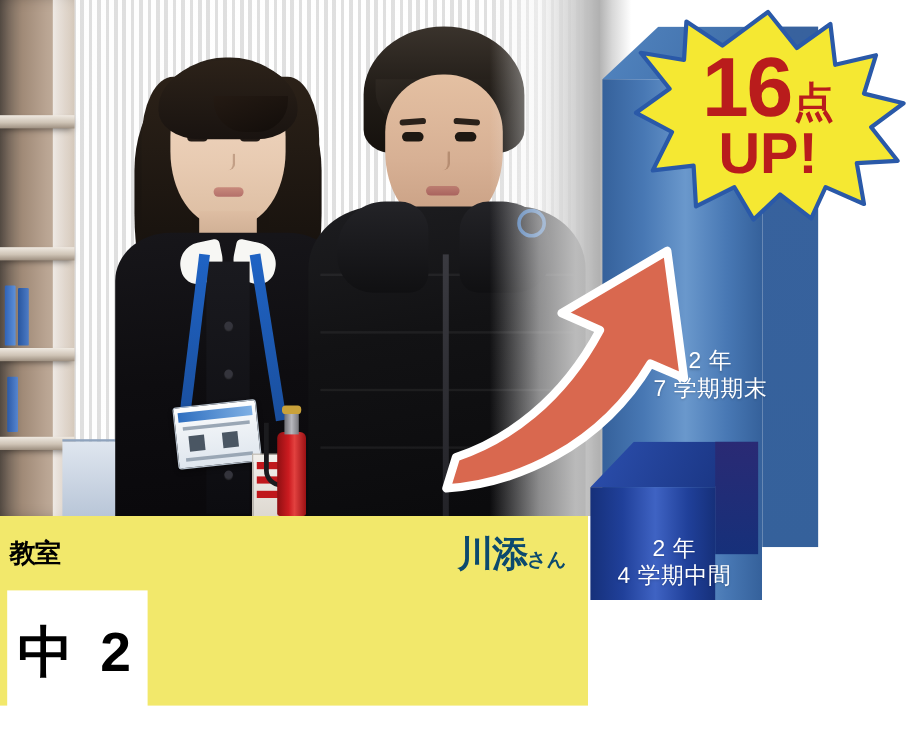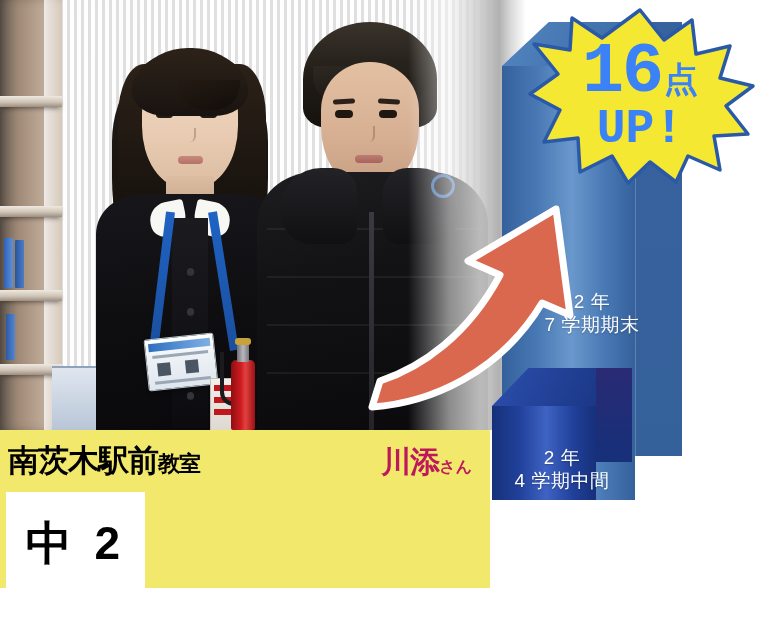--- a/index.html
+++ b/index.html
@@ -331,27 +331,27 @@
     display: flex; align-items: center;
   }
   .school-name {
     display: flex; align-items: baseline;
     margin-left: 8px; color: #000;
   }
   .school-name .big { font-size: 31px; font-weight: 700; letter-spacing: -1px; }
   .school-name .sml { font-size: 22px; font-weight: 700; letter-spacing: -1px; }
   .student-name {
     position: absolute; right: 18px; top: 12px;
-    display: flex; align-items: baseline; color: #be185d; font-family: Liberation Mono, monospace;
+    display: flex; align-items: baseline; color: #0c4a6e; font-family: Liberation Mono, monospace;
   }
   .student-name .big { font-size: 30px; font-weight: 700; letter-spacing: -1px; }
   .student-name .sml { font-size: 16px; font-weight: 700; }
   .grade-box {
     position: absolute; left: 6px; top: 62px;
-    width: 139px; height: 103px;
+    width: 117px; height: 103px;
     background: #ffffff;
     display: flex; align-items: center; justify-content: center;
     color: #000;
   }
   .grade-box .txt { font-size: 46px; font-weight: 700; letter-spacing: 5px; }
   .school-full {
     position: absolute; left: 158px; top: 73px;
     font-size: 41px; font-weight: 700; color: #000; letter-spacing: -1px;
     white-space: nowrap;
   }
@@ -482,33 +482,32 @@
              L 108 86
              L 140 100
              C 108 160, 62 192, 20 206
              Z" fill="#d9684f" stroke="#ffffff" stroke-width="7" stroke-linejoin="round"></path>
   </svg>
 
   <div class="burst">
     <svg viewBox="0 0 232 180" width="232" height="180">
       <polygon points="116,4 140,34 168,14 172,48 206,40 196,72 229,80 202,100 224,128 190,130 196,164 164,150 152,176 126,156 104,177 88,150 56,166 54,132 20,136 36,104 6,88 34,68 10,38 46,44 48,12 78,32" fill="#f5e832" stroke="#2a59a8" stroke-width="3.5" stroke-linejoin="round"></polygon>
     </svg>
-    <div class="burst-text" style="color: #3b82f6; font-family: Liberation Mono, monospace;">
+    <div class="burst-text" style="color: #b91c1c;">
       <div class="burst-line1">
         <span class="burst-num">16</span>
         <span class="burst-unit">点</span>
       </div>
       <div class="burst-up">UP!</div>
     </div>
   </div>
 
   <div class="banner" style="background: rgb(242, 232, 107);">
     <div class="banner-row1">
       <div class="school-name">
-        <span class="big">南茨木駅前</span>
         <span class="sml">教室</span>
       </div>
       <div class="student-name">
         <span class="big">川添</span>
         <span class="sml">さん</span>
       </div>
     </div>
     <div class="grade-box" style="background: rgb(255, 255, 255);">
       <span class="txt">中 2</span>
     </div>

